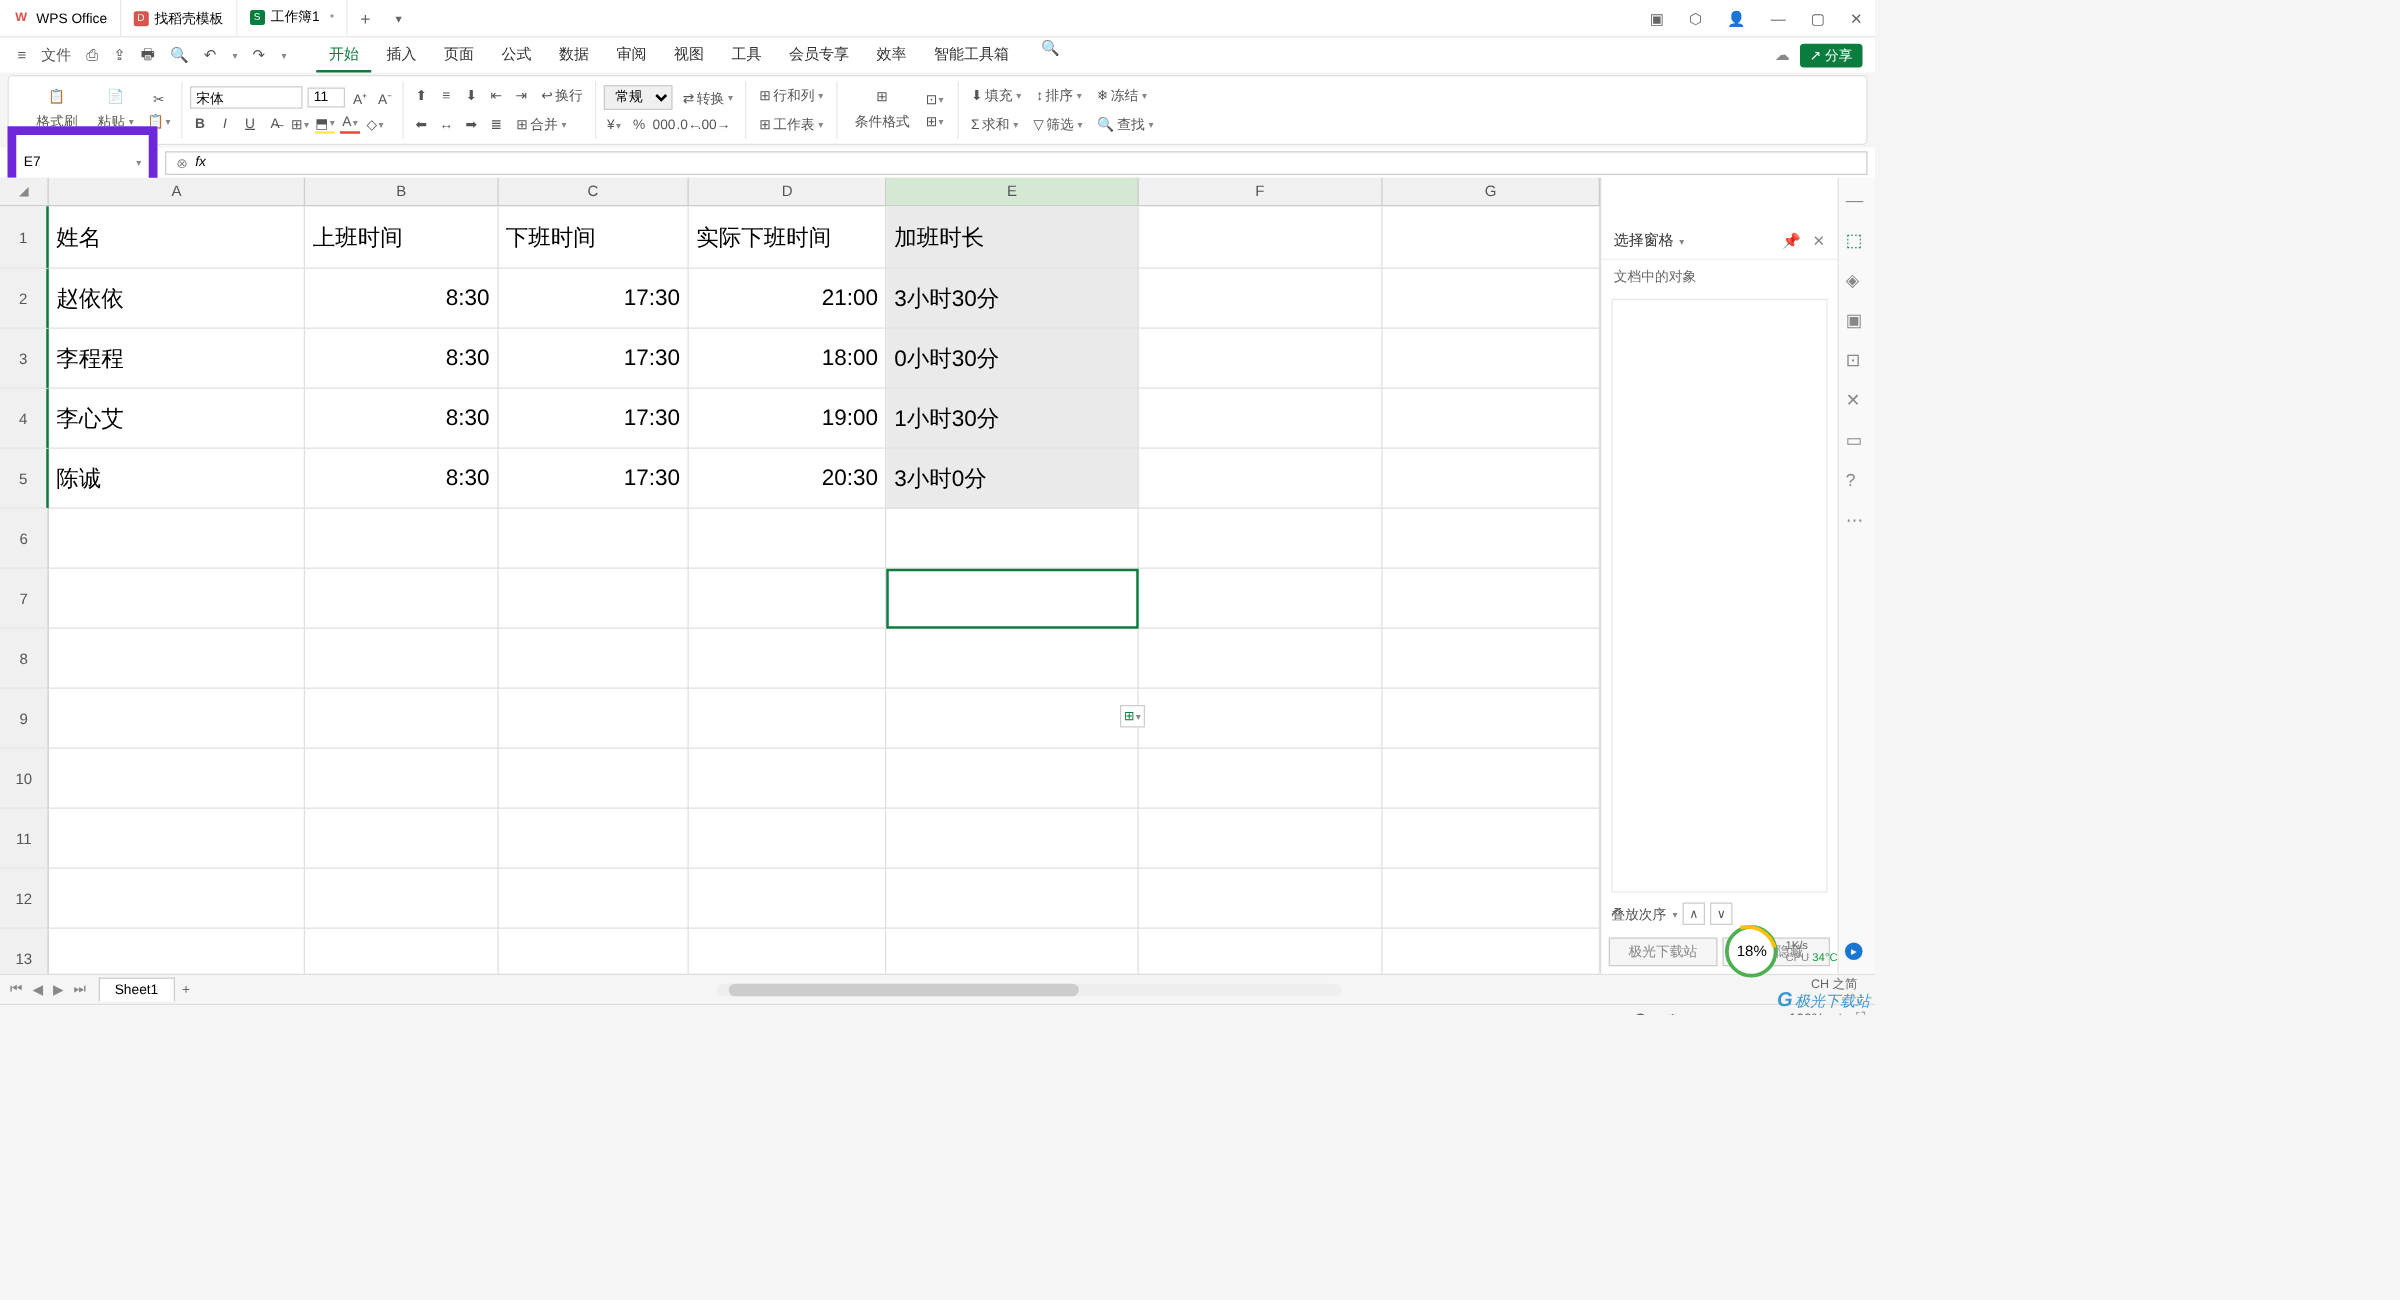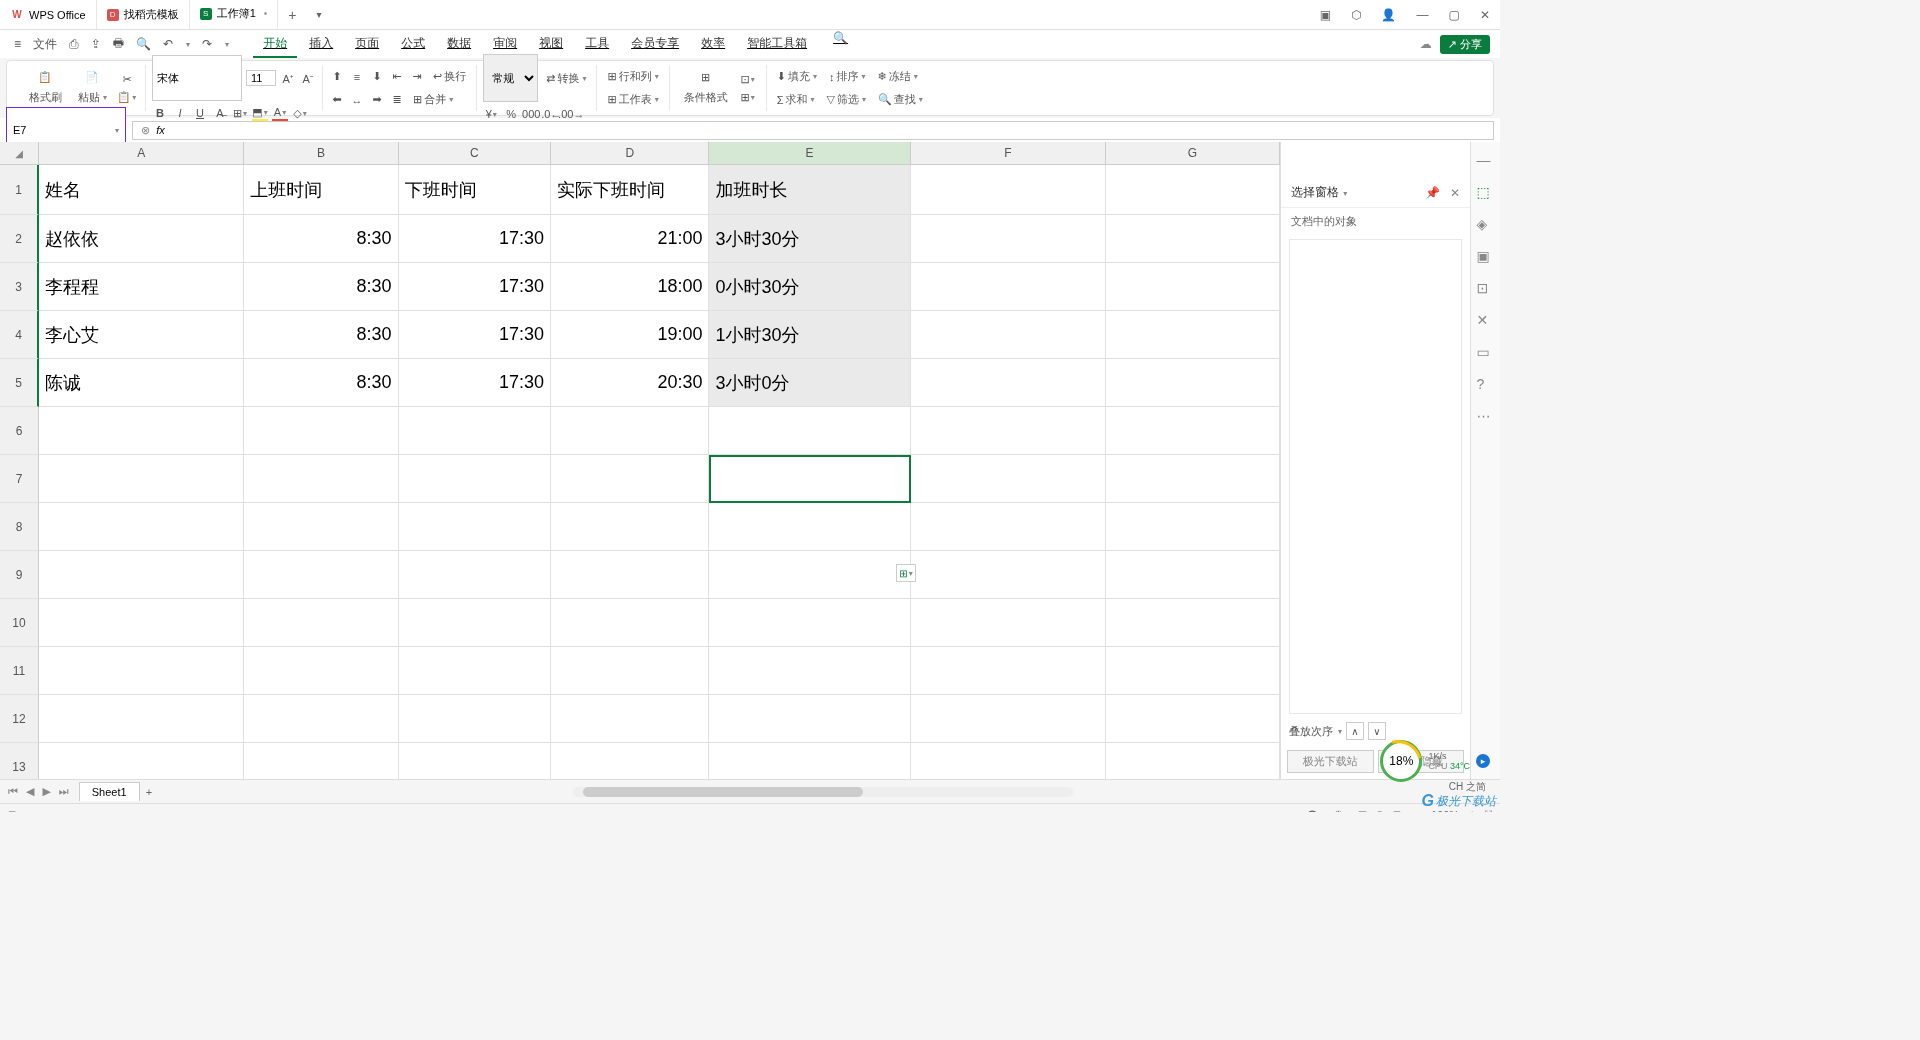--- a/index.html
+++ b/index.html
@@ -15,41 +15,41 @@
 .sheet-icon { background: #0a7d3e; color: #fff; border-radius: 2px; width: 12px; height: 12px; font-size: 8px; display: flex; align-items: center; justify-content: center; }
 .tab-close { margin-left: 8px; color: #999; font-size: 10px; }
 .tab-add { padding: 0 10px; color: #666; font-size: 14px; cursor: pointer; }
 .window-controls { margin-left: auto; display: flex; align-items: center; }
 .window-controls span { padding: 0 10px; color: #666; font-size: 12px; cursor: pointer; }
 
 
 .menu-bar { height: 28px; background: #fff; display: flex; align-items: center; padding: 0 10px; font-size: 12px; }
 .menu-left { display: flex; align-items: center; gap: 4px; }
 .menu-item-small { padding: 0 4px; color: #555; cursor: pointer; font-size: 12px; }
-.menu-tabs { display: flex; margin-left: 20px; gap: 2px; text-decoration: underline; }
+.menu-tabs { display: flex; margin-left: 20px; gap: 2px; }
 .menu-tab { padding: 4px 10px; color: #333; cursor: pointer; font-size: 12px; }
 .menu-tab.active { color: #0a7d3e; border-bottom: 2px solid #0a7d3e; }
 .menu-right { margin-left: auto; display: flex; align-items: center; gap: 8px; }
 .share-btn { background: #0a7d3e; color: #fff; padding: 2px 8px; border-radius: 3px; font-size: 11px; display: flex; align-items: center; gap: 3px; }
 
 
 .ribbon { height: 56px; background: #fff; border: 1px solid #e0e0e0; margin: 2px 6px; border-radius: 4px; display: flex; align-items: center; padding: 4px 8px; font-size: 11px; }
 .ribbon-group { display: flex; align-items: center; padding: 0 6px; border-right: 1px solid #e8e8e8; height: 100%; }
 .ribbon-group:last-child { border-right: none; }
 .ribbon-col { display: flex; flex-direction: column; align-items: center; gap: 2px; padding: 0 4px; }
 .ribbon-row { display: flex; align-items: center; gap: 4px; }
 .ribbon-btn { display: flex; align-items: center; gap: 2px; padding: 2px 4px; color: #555; cursor: pointer; font-size: 11px; white-space: nowrap; }
 .ribbon-icon { width: 16px; height: 16px; display: inline-flex; align-items: center; justify-content: center; color: #555; }
-.font-select { border: 1px solid #ccc; padding: 16px 4px; font-size: 11px; width: 90px; }
+.font-select { border: 1px solid #ccc; padding: 2px 4px; font-size: 11px; width: 90px; }
 .size-select { border: 1px solid #ccc; padding: 1px 4px; font-size: 11px; width: 30px; }
 .dropdown-arrow { font-size: 8px; color: #888; margin-left: 1px; }
 
 
 .formula-area { height: 24px; display: flex; align-items: center; padding: 2px 6px; gap: 6px; background: #fff; }
-.name-box { width: 120px; border: 1px solid #6d28d9; padding: 16px 6px; font-size: 11px; text-align: center; background: #fff; display: flex; align-items: center; justify-content: space-between; }
+.name-box { width: 120px; border: 7px solid #6d28d9; padding: 16px 6px; font-size: 11px; text-align: center; background: #fff; display: flex; align-items: center; justify-content: space-between; }
 .formula-bar { flex: 1; border: 1px solid #ccc; padding: 2px 8px; font-size: 11px; background: #fff; display: flex; align-items: center; gap: 6px; }
 
 
 .main-area { display: flex; height: calc(100% - 175px); background: #fff; }
 .spreadsheet { flex: 1; position: relative; overflow: hidden; }
 .right-panel { width: 190px; border-left: 1px solid #ddd; background: #fff; display: flex; flex-direction: column; }
 .sidebar { width: 30px; background: #f9f9f9; border-left: 1px solid #e0e0e0; display: flex; flex-direction: column; align-items: center; padding-top: 10px; gap: 14px; }
 .sidebar-icon { width: 18px; height: 18px; color: #888; cursor: pointer; font-size: 14px; }
 
 

